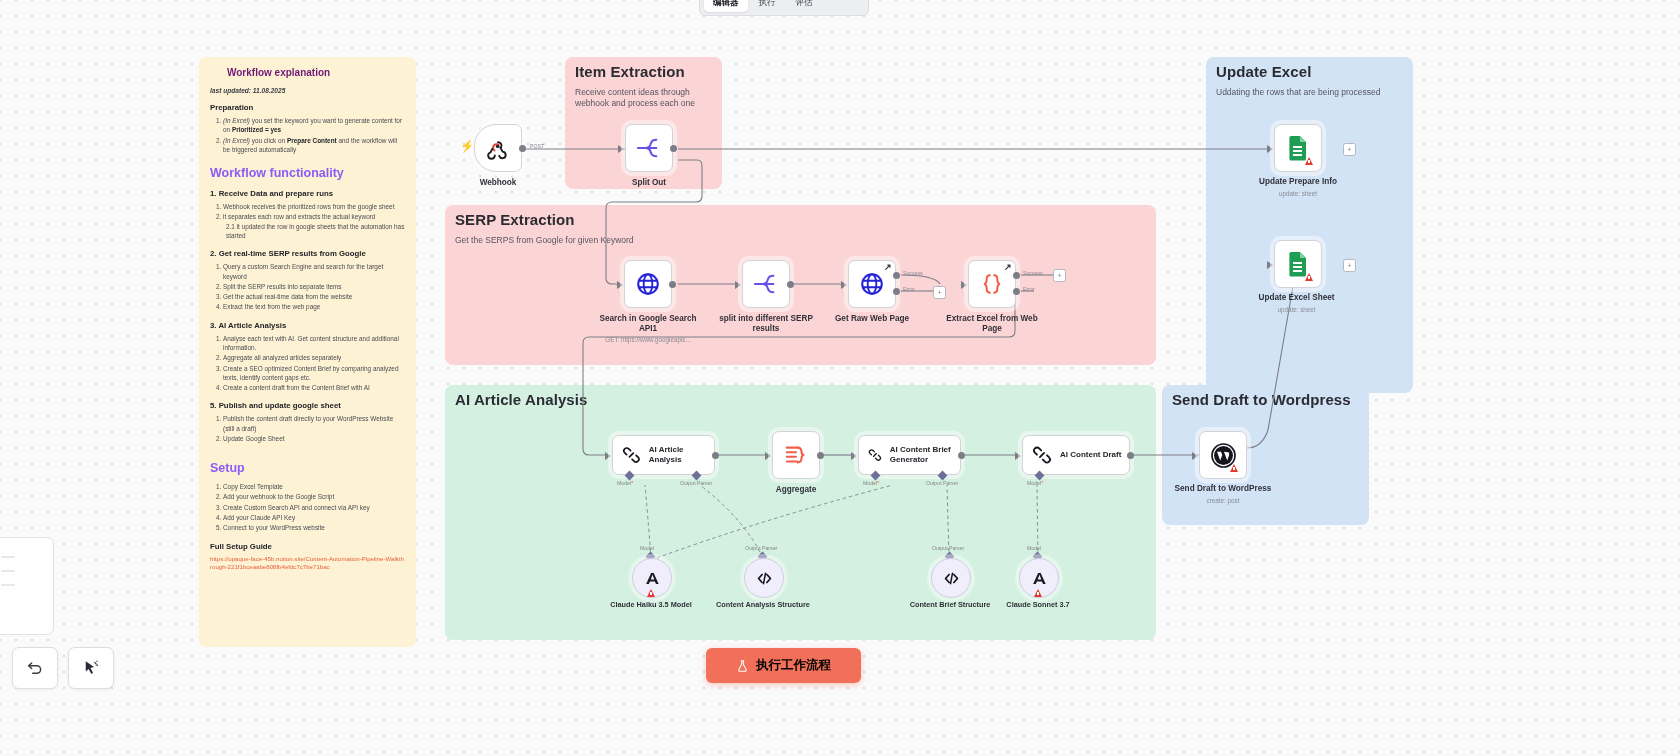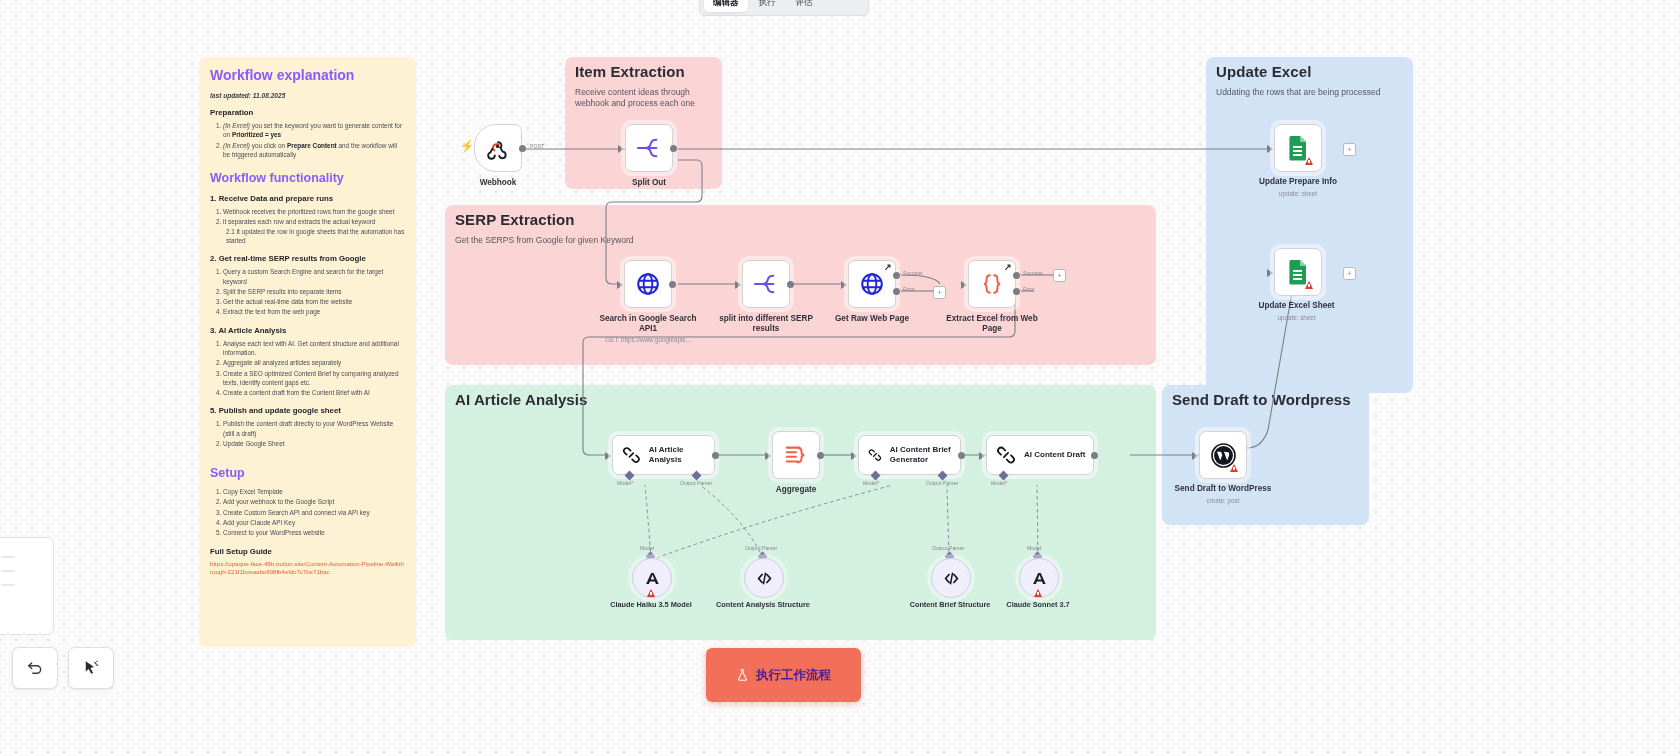--- a/index.html
+++ b/index.html
@@ -28,21 +28,21 @@
   #grp-ai{background:#d4f0e0;}
   #grp-excel{background:#d3e3f6;}
   #grp-wp{background:#d3e3f6;}
 
   
   #note{
     position:absolute;left:199px;top:57px;width:217px;height:590px;
     background:#fdf3d4;border-radius:7px;padding:10px 11px 0 11px;
     box-sizing:border-box;overflow:hidden;
   }
-  #note h1{font-size:14px;margin:0 0 9px 0;font-weight:700;color:#8b5cf6;}
+  #note h1{font-size:10px;margin:0 0 9px 17px;font-weight:700;color:#701a75;}
   #note h2{font-size:12.5px;margin:12px 0 7px 0;font-weight:700;color:#8b5cf6;}
   #note h3{font-size:7.8px;margin:9px 0 4px 0;font-weight:700;color:#23232b;}
   #note .upd{font-size:6.6px;font-style:italic;font-weight:600;color:#3b3b45;margin:0 0 8px 0;}
   #note ol{margin:0 0 0 0;padding-left:13px;font-size:6.4px;line-height:1.45;color:#4a4a55;}
   #note ol li{margin-bottom:1px;}
   #note ol li b{color:#23232b;}
   #note ol li i{font-style:italic;}
   #note .sub{display:block;padding-left:3px;}
   #note .link{font-size:6.1px;color:#e8603c;line-height:1.4;word-break:break-all;display:block;margin-top:3px;text-decoration:none;}
 
@@ -90,22 +90,22 @@
   #toppill{
     position:absolute;left:699px;top:-12px;width:170px;height:28px;
     background:#eceef1;border:1px solid #dcdee2;border-radius:6px;
     display:flex;align-items:flex-end;box-sizing:border-box;padding:0 4px 3px 4px;gap:2px;
   }
   #toppill .tab{flex:0 0 auto;padding:3px 9px;font-size:8.5px;color:#4b4b55;border-radius:5px;}
   #toppill .tab.active{background:#fff;font-weight:600;color:#23232b;box-shadow:0 1px 2px rgba(0,0,0,.08);}
 
   
   #runbtn{
-    position:absolute;left:706px;top:648px;width:155px;height:54px;
-    background:#f2705a;border-radius:6px;color:#4c1d95;
+    position:absolute;left:706px;top:648px;width:155px;height:35px;
+    background:#f2705a;border-radius:6px;color:#000000;
     display:flex;align-items:center;justify-content:center;gap:7px;
     font-size:12.5px;font-weight:600;box-shadow:0 2px 6px rgba(242,112,90,.35);
     cursor:pointer;
   }
 
   
   .tbtn{position:absolute;width:44px;height:40px;background:#fff;border:1px solid #dcdee2;border-radius:7px;
         display:flex;align-items:center;justify-content:center;box-shadow:0 1px 3px rgba(0,0,0,.06);cursor:pointer;}
   #panel-left{position:absolute;left:-8px;top:537px;width:60px;height:96px;background:#fff;border:1px solid #e2e2e7;border-radius:7px;}
   #panel-left .ln{position:absolute;left:8px;width:14px;height:2px;background:#e8e8ee;border-radius:1px;}
@@ -311,21 +311,21 @@
       </svg>
       <span class="nlabel-in">AI Content Brief Generator</span>
     </div>
     <div class="port" style="left:100px;top:17px;"></div>
     <div class="port-diamond" style="left:14px;top:37px;"></div>
     <div class="portlbl req" style="left:5px;top:45px;">Model</div>
     <div class="port-diamond" style="left:81px;top:37px;"></div>
     <div class="portlbl" style="left:68px;top:45px;">Output Parser</div>
   </div>
 
-  <div class="node" style="left:986px;top:435px;width:108px;height:40px;">
+  <div class="node" style="left:1022px;top:435px;width:108px;height:40px;">
     <div class="arrowin" style="left:-7px;top:17px;"></div>
     <div class="nbox wide" style="width:108px;">
       <svg width="20" height="20" viewBox="0 0 24 24">
         <path d="M9.5 14.5l5-5" stroke="#15151d" stroke-width="2.2" stroke-linecap="round"></path>
         <path d="M13 17.5l2.4 2.4a3.6 3.6 0 0 0 5.1-5.1L18.1 12.4" fill="none" stroke="#15151d" stroke-width="2.2" stroke-linecap="round"></path>
         <path d="M11 6.5L8.6 4.1a3.6 3.6 0 0 0-5.1 5.1L5.9 11.6" fill="none" stroke="#15151d" stroke-width="2.2" stroke-linecap="round"></path>
       </svg>
       <span class="nlabel-in">AI Content Draft</span>
     </div>
     <div class="port" style="left:105px;top:17px;"></div>
@@ -391,21 +391,21 @@
         <path d="M13 1 l6 6 h-6z" fill="#7ed3a5"></path>
         <path d="M6 11 h9 v2 H6z M6 15 h9 v2 H6z M6 19 h9 v2 H6z" fill="#fff"></path>
       </svg>
     </div>
     <div class="warn" style="left:31px;top:33px;"></div>
     <div class="plusbox" style="left:69px;top:19px;">+</div>
     <div class="nlabel" style="top:53px;">Update Prepare Info</div>
     <div class="nsub" style="top:66px;">update: sheet</div>
   </div>
 
-  <div class="node" style="left:1274px;top:248px;width:45px;height:48px;text-decoration:underline;">
+  <div class="node" style="left:1274px;top:240px;width:45px;height:48px;text-decoration:underline;">
     <div class="arrowin" style="left:-7px;top:21px;"></div>
     <div class="nbox sq">
       <svg width="24" height="26" viewBox="0 0 22 26">
         <path d="M4 1 h9 l6 6 v17 a1.6 1.6 0 0 1-1.6 1.6 H4 A1.6 1.6 0 0 1 2.4 24 V2.6 A1.6 1.6 0 0 1 4 1z" fill="#1f9d55"></path>
         <path d="M13 1 l6 6 h-6z" fill="#7ed3a5"></path>
         <path d="M6 11 h9 v2 H6z M6 15 h9 v2 H6z M6 19 h9 v2 H6z" fill="#fff"></path>
       </svg>
     </div>
     <div class="warn" style="left:31px;top:33px;"></div>
     <div class="plusbox" style="left:69px;top:19px;">+</div>

